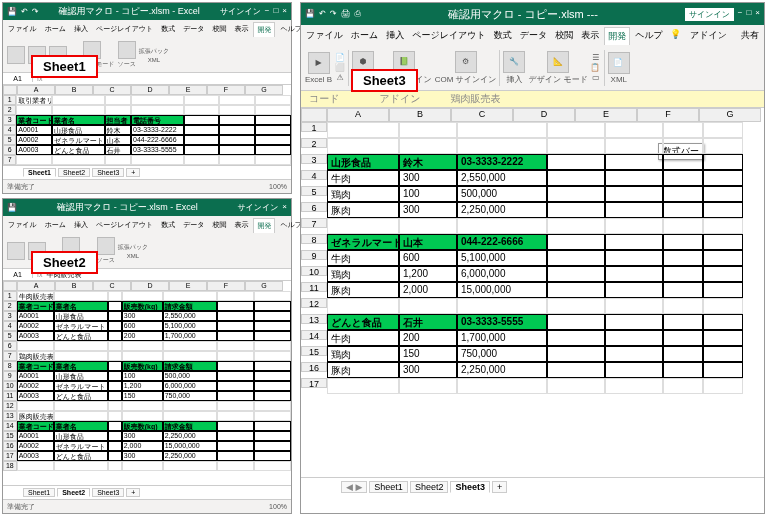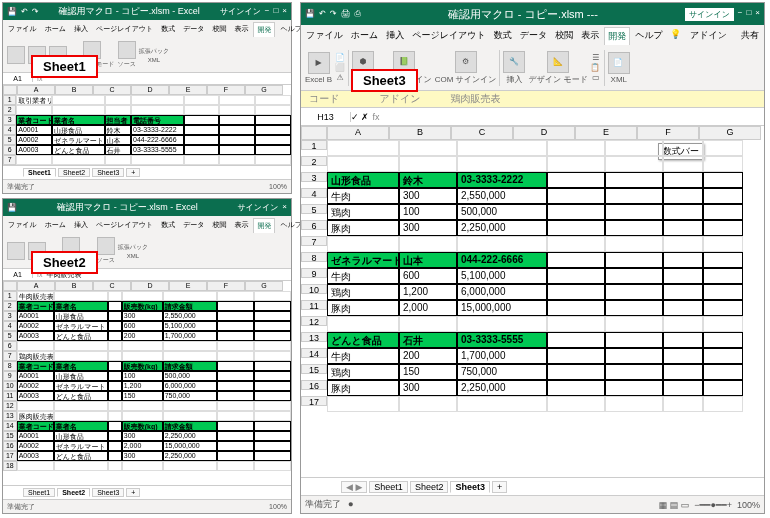--- a/index.html
+++ b/index.html
@@ -542,25 +542,20 @@
         <div class="ricon">📄</div>
         <span>XML</span>
       </div>
  </div>
  <div style="display:flex;font-size:10px;color:#888;padding:1px 8px;background:#fef9c3;border-bottom:1px solid #ccc;">
   <span style="margin-right:40px;">コード</span>
   <span style="margin-right:30px;">アドイン</span>
   <span style="margin-right:40px;">鶏肉販売表</span>
  </div>
  <div class="label-red">Sheet3</div>
- <div class="fxbar">
-      <span class="cellname">H13</span>
-      <span>✓ ✗</span>
-      <span class="fx">fx</span>
-    </div>
  <div class="tooltip" style="right:60px;top:140px;">数式バー</div>
  <div class="grid" style="height:320px;">
   <div class="colhdr" id="ch3">
         <span style="width: 26px;"></span>
         <span style="width: 62px;">A</span>
         <span style="width: 62px;">B</span>
         <span style="width: 62px;">C</span>
         <span style="width: 62px;">D</span>
         <span style="width: 62px;">E</span>
         <span style="width: 62px;">F</span>
@@ -739,17 +734,13 @@
         </div>
       </div>
  </div>
  <div class="sheet-tabs">
   <span style="color:#888;">◀ ▶</span>
   <span>Sheet1</span>
   <span>Sheet2</span>
   <span class="active">Sheet3</span>
   <span>+</span>
  </div>
- <div class="status">
-  <span><span>準備完了</span> &nbsp; ⏺</span>
-  <span>▦ ▤ ▭ &nbsp;−━━●━━+&nbsp; <span>100%</span></span>
- </div>
 </div>
 
 </body></html>

